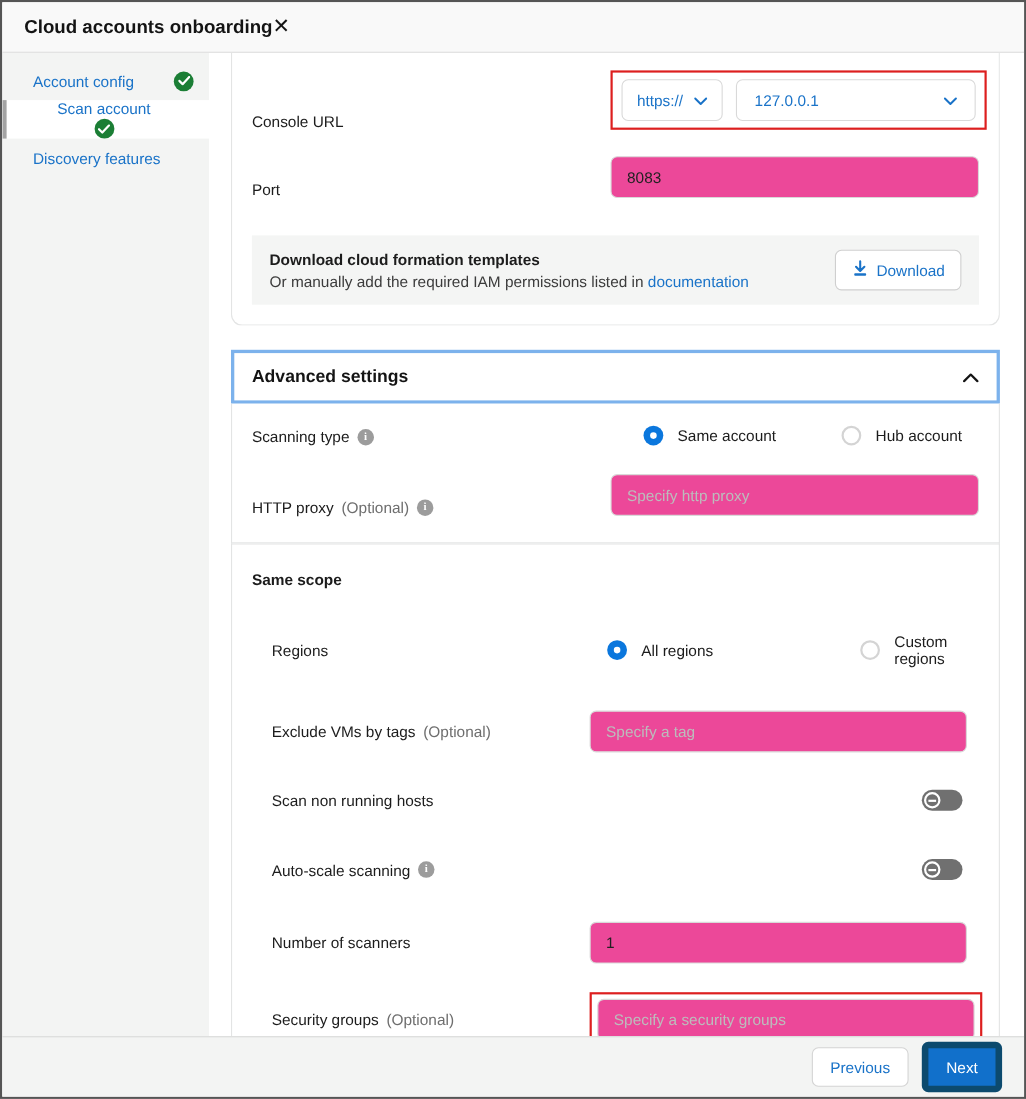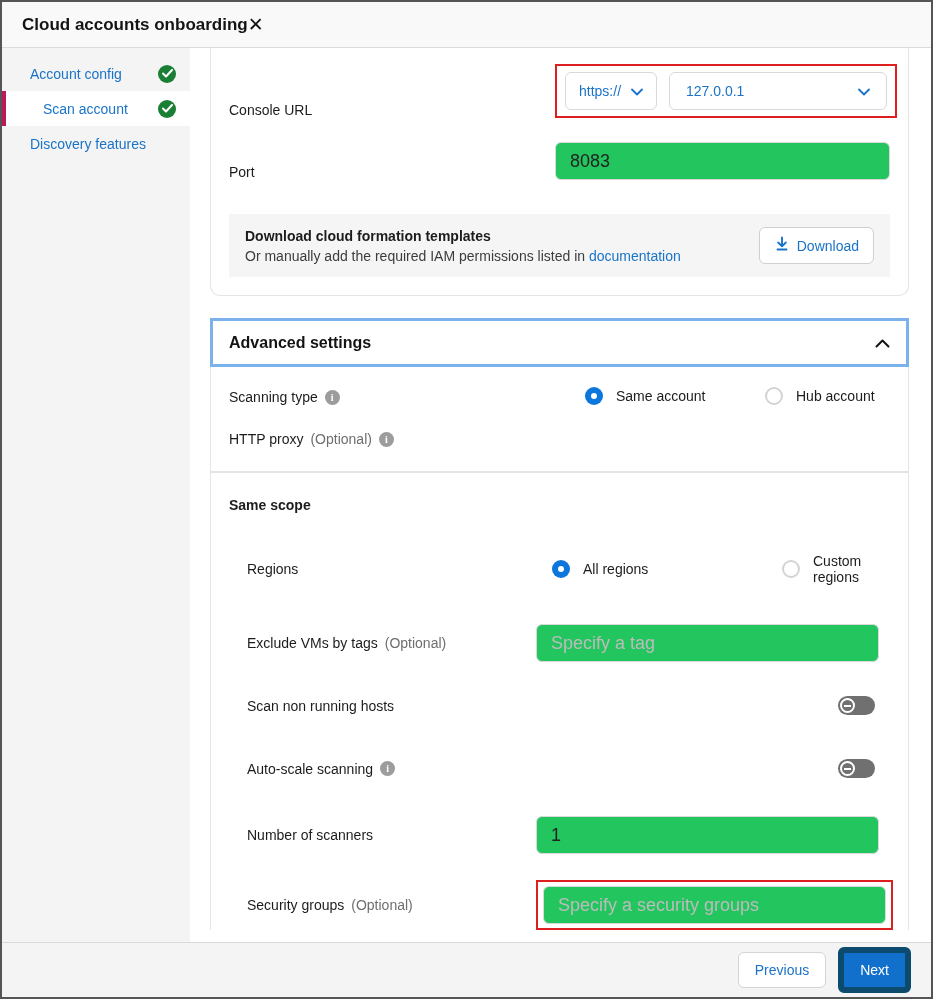--- a/index.html
+++ b/index.html
@@ -31,40 +31,40 @@
   .bod { flex: 1 1 auto; display: flex; overflow: hidden; }
   .sidebar {
     flex: 0 0 188px; background: #f3f4f3;
     padding-top: 8px;
   }
   .side-item {
     height: 35px; display: flex; align-items: center; justify-content: space-between;
     padding: 0 14px 0 28px;
     color: #1a73c8; font-size: 14px; cursor: pointer;
   }
-  .side-item.active { background: #fff; border-left: 4px solid #be185d; padding-left: 37px; }
+  .side-item.active { background: #fff; border-left: 4px solid #a3a3a3; padding-left: 7px; flex-direction: column; }
   .check-badge {
     width: 18px; height: 18px; border-radius: 50%;
     background: #1b7e35; display: flex; align-items: center; justify-content: center;
     flex: 0 0 18px;
   }
   .content {
     flex: 1 1 auto; background: #fff;
     padding: 0 22px 0 20px;
     overflow: hidden;
   }
   .panel { border: 1px solid #e3e4e4; background: #fff; }
   .card1 { border-top: none; border-radius: 0 0 10px 10px; padding: 16px 18px 18px; }
   .frow { display: flex; align-items: flex-end; }
   .frow .flabel { flex: 0 0 326px; display: flex; align-items: center; gap: 7px; }
   .opt { color: #6e6e6e; }
   
   .tinput {
     height: 38px; border: 1px solid #d9d9d9; border-radius: 6px;
-    padding: 0 14px; font-size: 18px; color: #222; background: #22c55e;
+    padding: 0 14px; font-size: 14px; color: #222; background: #ec4899;
     font-family: "Liberation Sans", sans-serif; outline: none; width: 342px;
   }
   .tinput::placeholder { color: #bcbcbc; }
   .dropdown {
     height: 38px; border: 1px solid #d9d9d9; border-radius: 6px;
     display: flex; align-items: center; justify-content: space-between;
     padding: 0 13px; color: #1a73c8; cursor: pointer; background: #fff;
   }
   .red-box { border: 2px solid #dd1f1f; padding: 6px 8px; display: flex; gap: 12px; }
   .dd-proto { width: 92px; }
@@ -253,20 +253,21 @@
             </span>
           </div>
         </div>
 
         <div class="frow http-row">
           <div class="flabel">
             <span>HTTP proxy</span>
             <span class="opt">(Optional)</span>
             <span class="info-i">i</span>
           </div>
+          <input class="tinput" style="width: 341px;" placeholder="Specify http proxy">
         </div>
       </div>
 
       <div class="panel panel3">
         <div class="scope-title">Same scope</div>
 
         <div class="srow" style="margin-top:40px">
           <div class="flabel">Regions</div>
           <div class="radio-ctrl" style="padding-left:16px">
             <span class="radio-group" style="min-width:230px">

